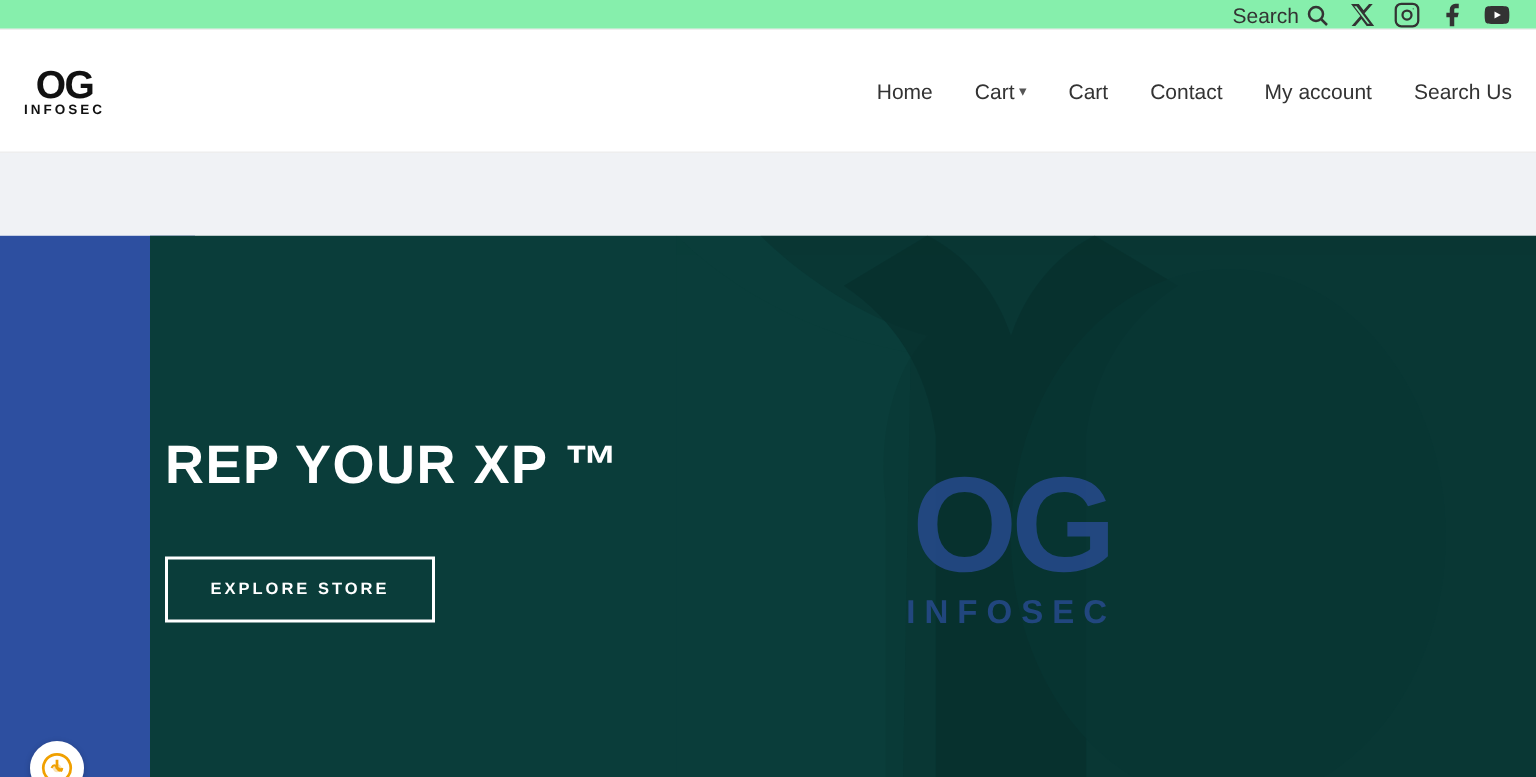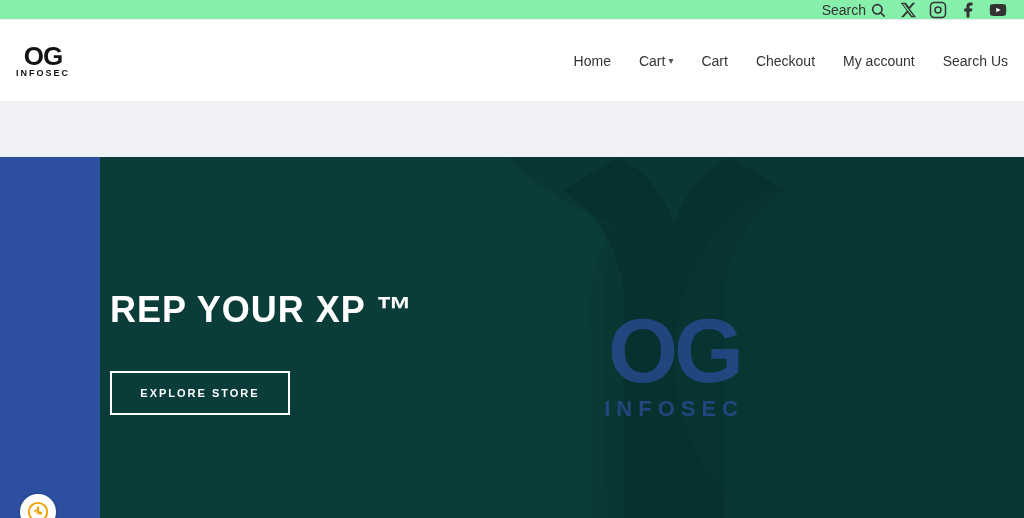--- a/index.html
+++ b/index.html
@@ -253,21 +253,21 @@
       <span>Home</span>
     </a>
     <a class="nav-item">
       <span>Cart</span>
       <span class="nav-dropdown-arrow">▾</span>
     </a>
     <a class="nav-item">
       <span>Cart</span>
     </a>
     <a class="nav-item">
-      <span>Checkout</span>
+      <span>Contact</span>
     </a>
     <a class="nav-item">
       <span>My account</span>
     </a>
     <a class="nav-item">
       <span>Search Us</span>
     </a>
   </nav>
 </div>
 

